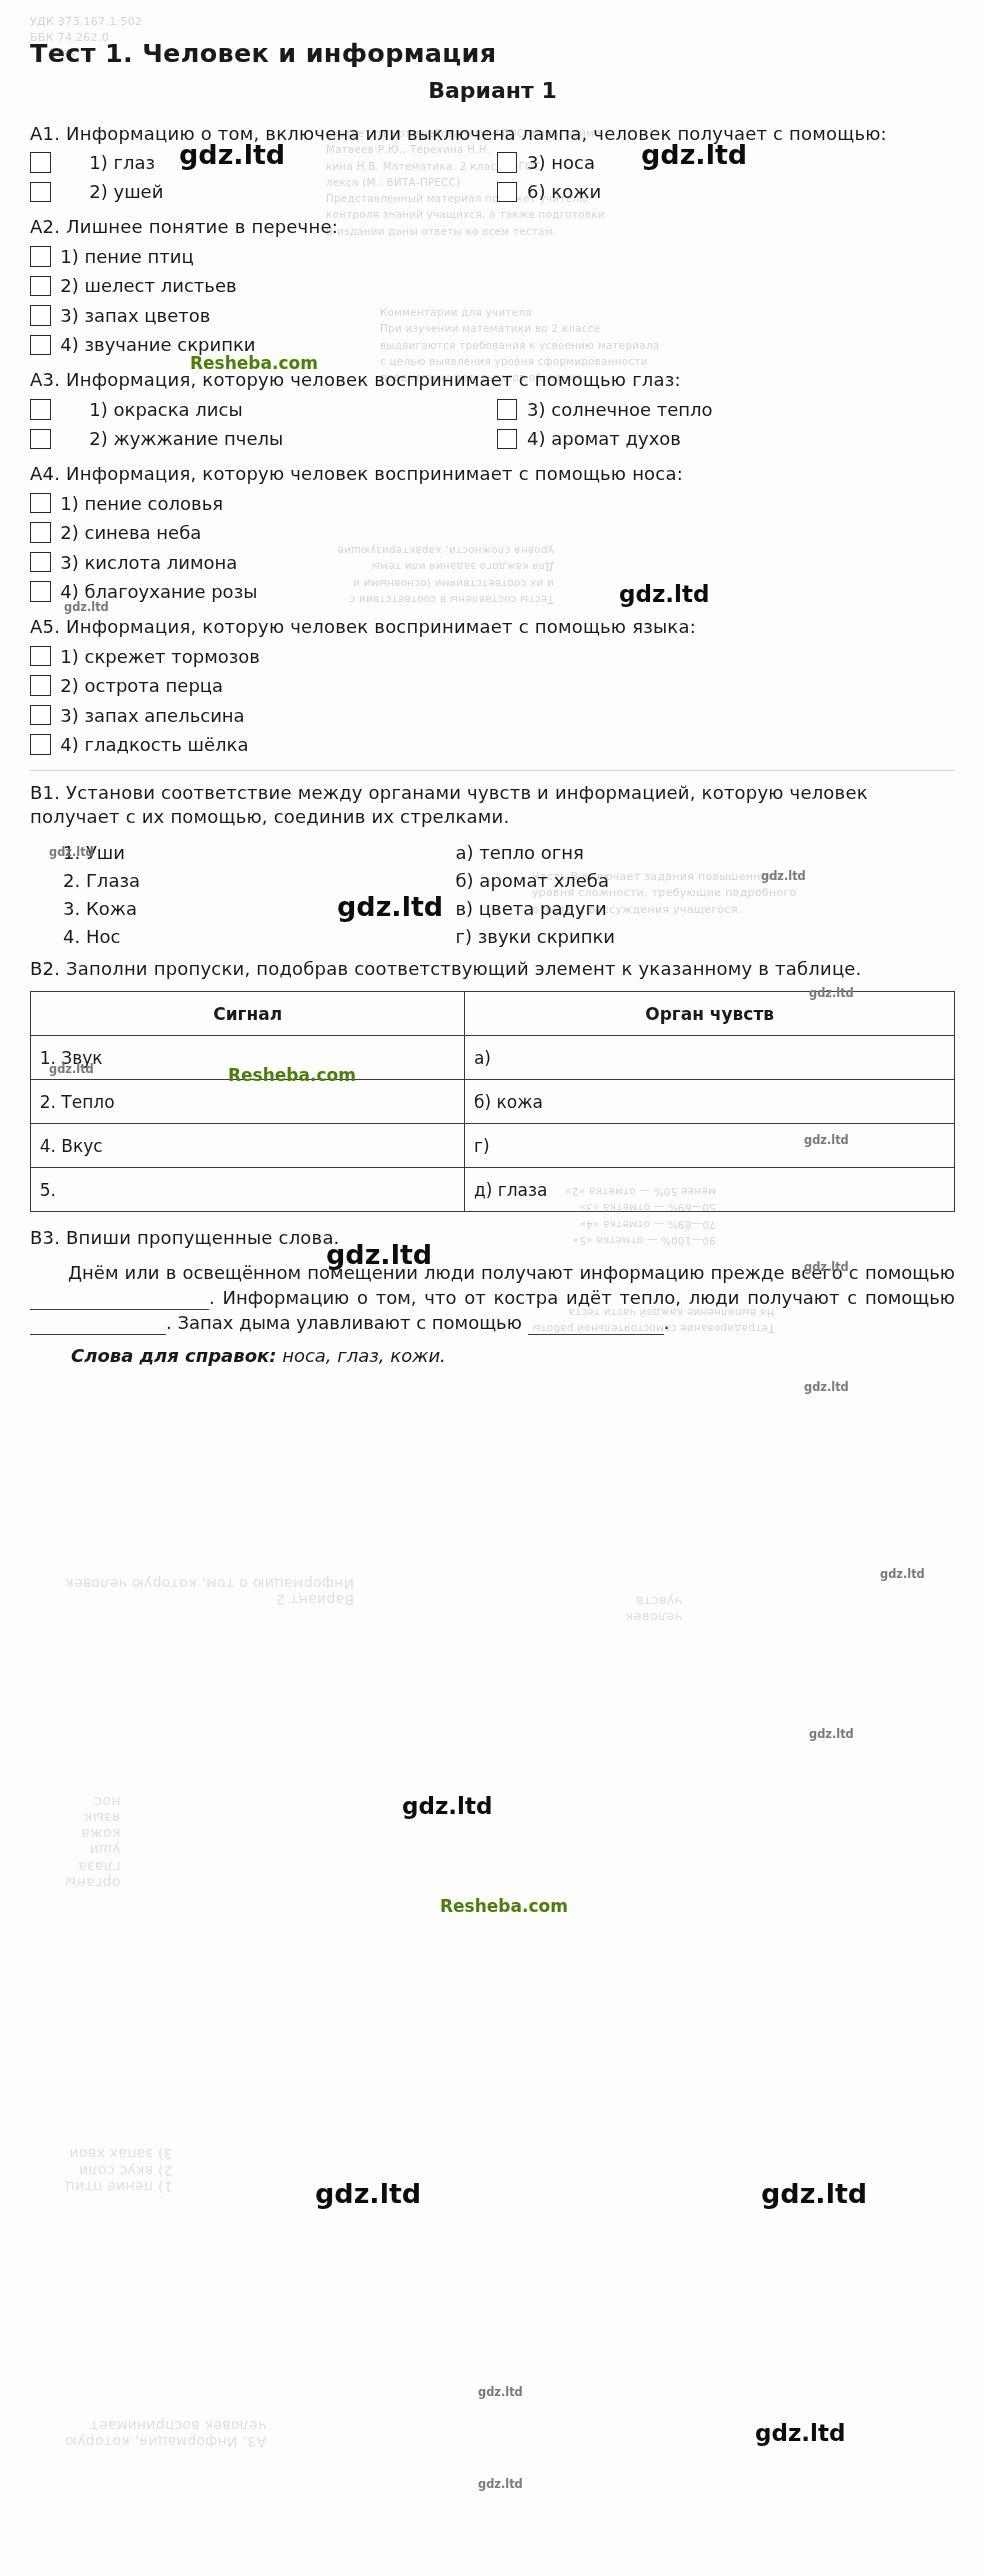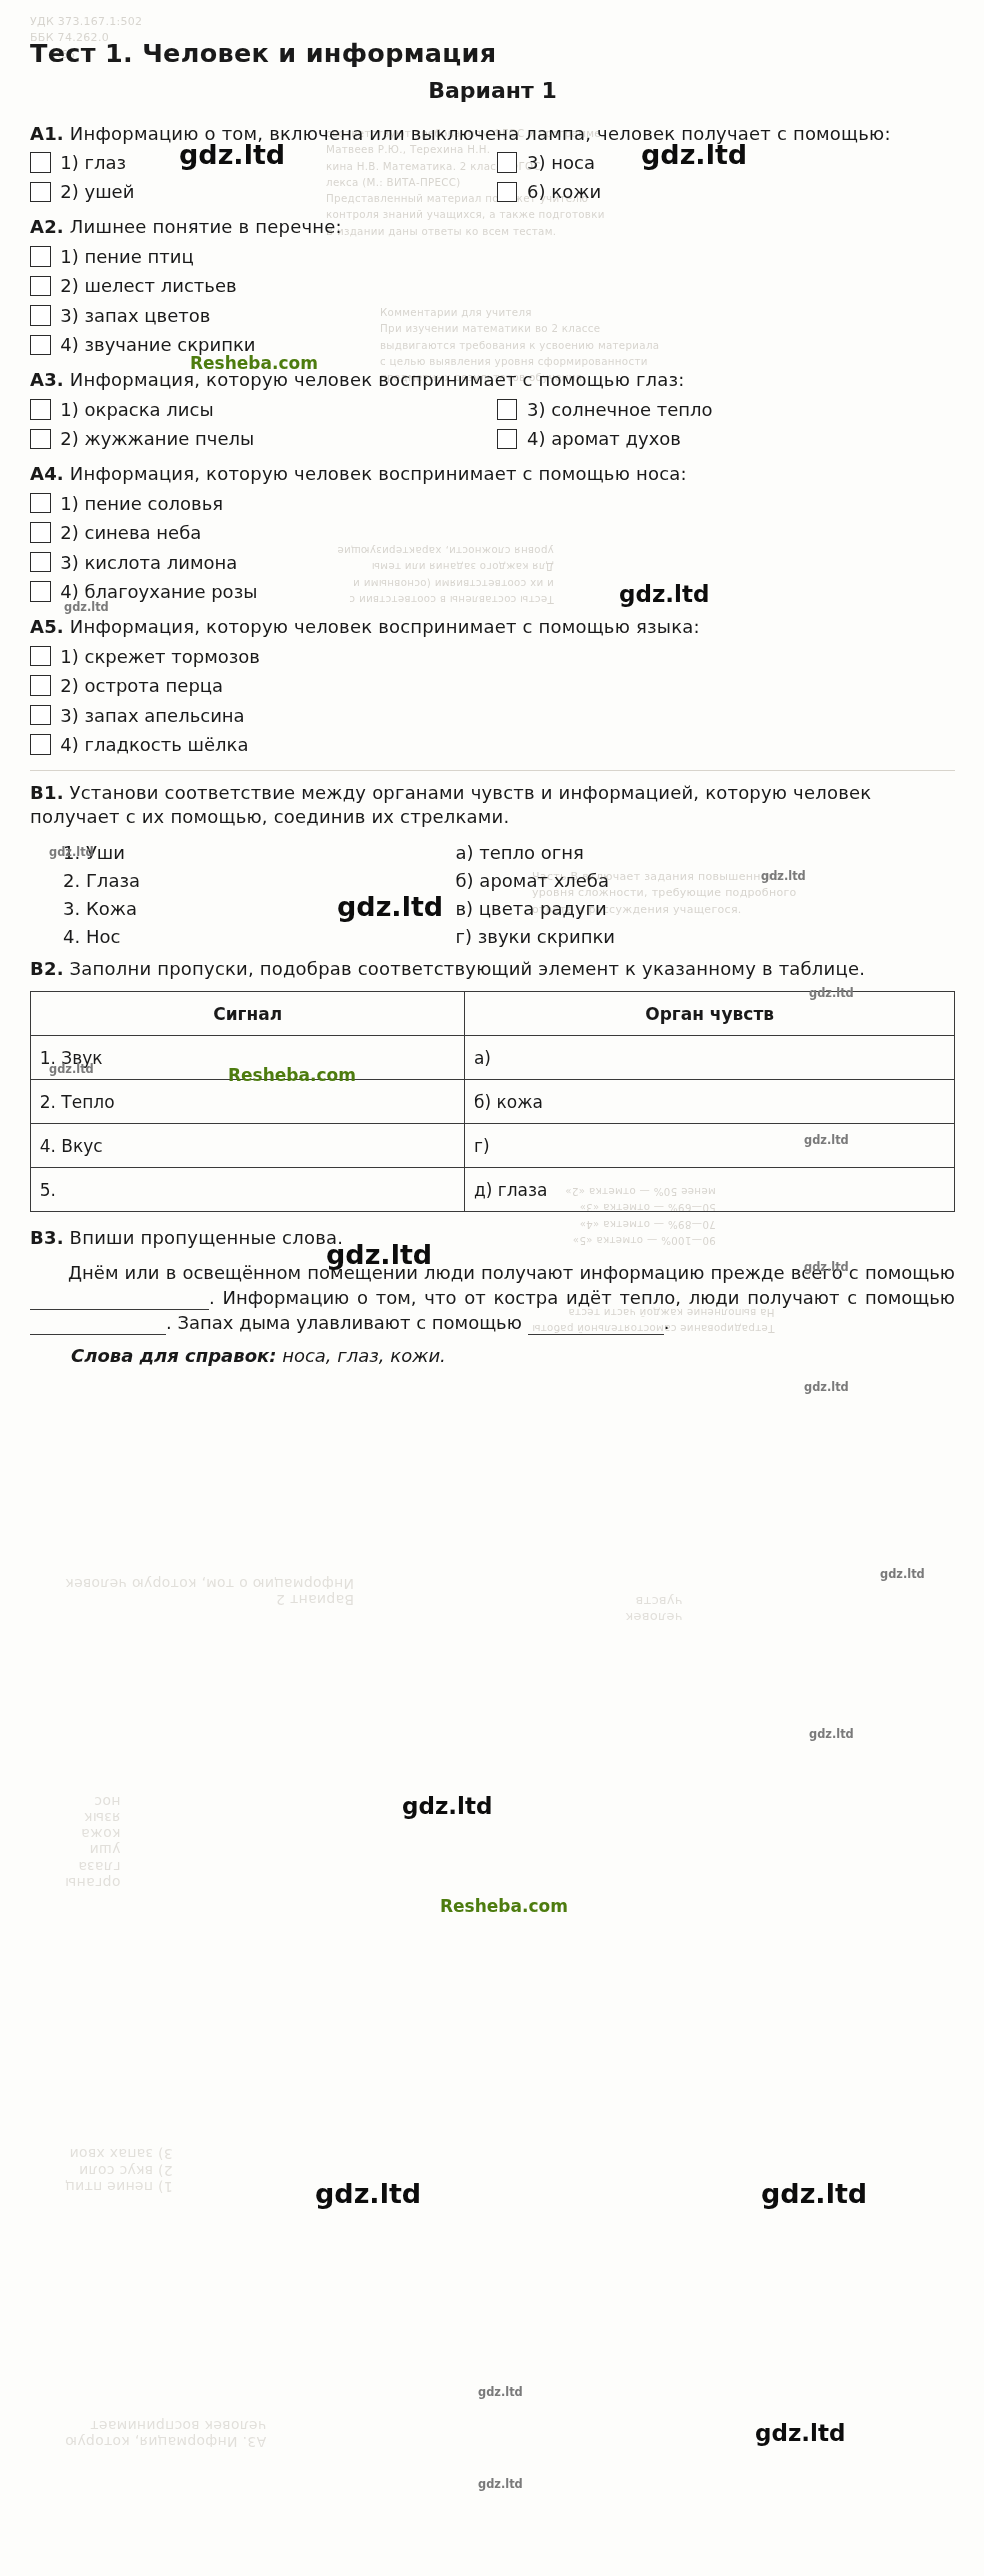--- a/index.html
+++ b/index.html
@@ -53,39 +53,40 @@
   }
   .q {
     margin: 0 0 6.5px 0;
   }
   .q-text {
     font-size: 18px;
     line-height: 24px;
     letter-spacing: 0.2px;
   }
   .q-text b {
-    font-weight: bold;
+    font-weight: normal;
   }
   .opts {
     margin: 5.4px 0 12px 0;
   }
   .opt-row {
     display: flex;
     align-items: flex-start;
     margin-bottom: 6.5px;
   }
   .opt {
     display: flex;
     align-items: center;
     font-size: 18px;
     line-height: 23px;
   }
   .opt.col2 {
     width: 50%;
     box-sizing: border-box;
+    gap: 29px;
   }
   .opt.col1 {
     width: 50%;
     box-sizing: border-box;
     padding-left: 4.3px;
   }
   .box {
     width: 18.5px;
     height: 18.5px;
     border: 1.6px solid #2b2b2b;

